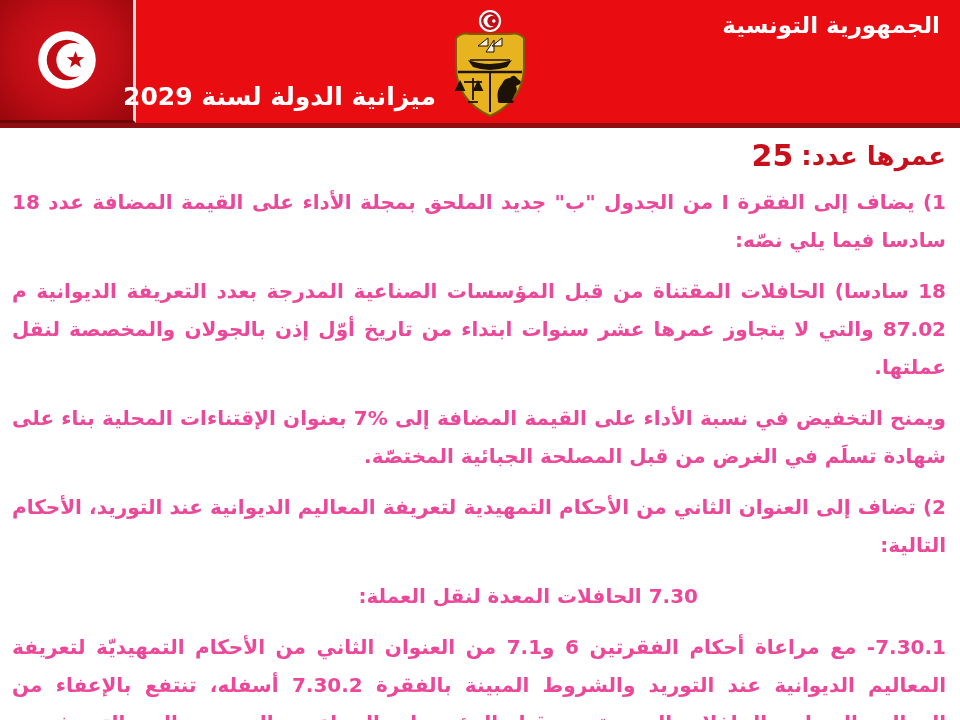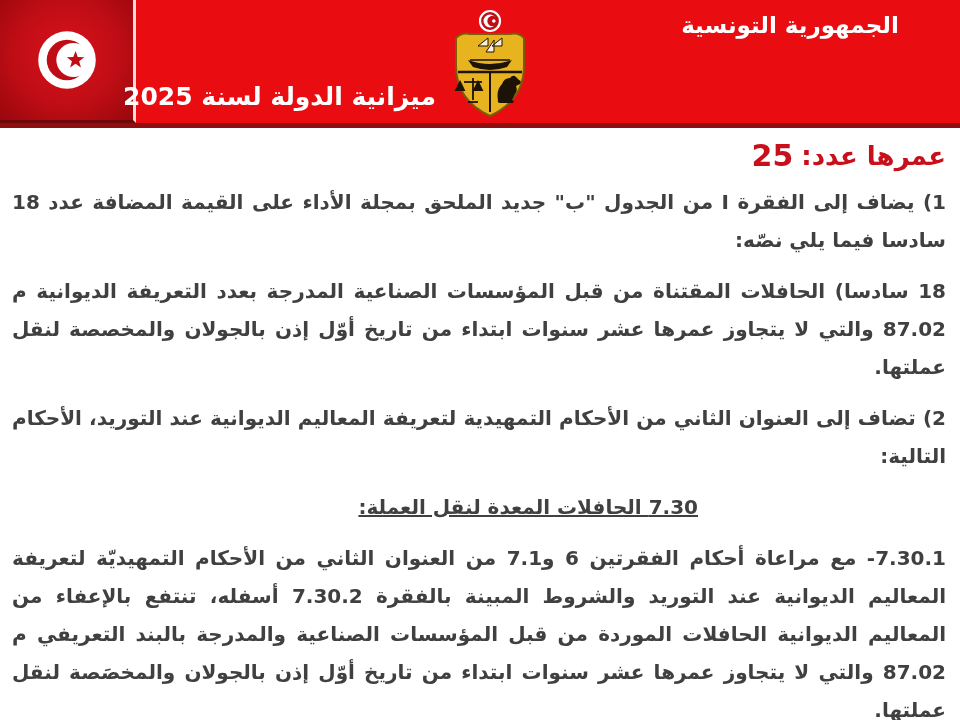--- a/index.html
+++ b/index.html
@@ -21,54 +21,54 @@
   .flag-emblem { position:absolute; top:50%; left:50%; transform:translate(-50%,-50%); }
   .budget-title {
     position:absolute; left:146px; bottom:12px; width:290px;
     color:#fff; font-weight:bold; font-size:25px; text-align:center; white-space:nowrap;
   }
   .coat-of-arms { position:absolute; left:448px; top:8px; }
   .gov-block {
     position:absolute; right:20px; top:12px; width:300px;
     color:#fff; font-weight:bold; text-align:center;
   }
-  .gov-line1 { font-size:23px; margin-bottom:8px; }
+  .gov-line1 { font-size:23px; margin-bottom:8px;text-align:right; }
   .gov-line2 { font-size:26px; }
 
   
   .content { padding:6px 14px 0 12px; }
   .title-row { display:flex; align-items:center; gap:18px; margin:4px 0 10px; }
   .article-label {
     color:var(--accent-red,#c8101d); font-weight:bold; font-size:26px;
     white-space:nowrap; display:flex; align-items:center; gap:8px;
   }
   .article-number { font-size:30px; }
   .article-title { font-size:18px; font-weight:bold; color:#000; line-height:26px; }
 
   .para {
-    font-size:20px; font-weight:bold; color:#404040;
+    font-size:20px; font-weight:bold; color:#ec4899;
     line-height:38px; margin-bottom:13px; text-align:justify;
   }
-  .para.indent { padding-right:248px; text-align:right;text-decoration:underline; }
+  .para.indent { padding-right:248px; text-align:right; }
 </style>
 </head>
 <body>
 
 <div class="header">
 
   <div class="flag-panel">
     <svg class="flag-emblem" width="64" height="64" viewBox="0 0 60 60">
       <circle cx="30" cy="30" r="27" fill="#ffffff"></circle>
       <circle cx="30" cy="30" r="19" fill="#c00d15"></circle>
       <circle cx="36" cy="30" r="16" fill="#ffffff"></circle>
       <polygon fill="#c00d15" points="38,21.5 40.1,27.3 46.2,27.4 41.4,31.1 43.1,37 38,33.5 32.9,37 34.6,31.1 29.8,27.4 35.9,27.3"></polygon>
     </svg>
   </div>
 
-  <div class="budget-title">ميزانية الدولة لسنة 2025</div>
+  <div class="budget-title">ميزانية الدولة لسنة 2029</div>
 
   <svg class="coat-of-arms" width="84" height="114" viewBox="0 0 84 114">
 
     <circle cx="42" cy="13" r="10" fill="#c00d15" stroke="#ffffff" stroke-width="2.2"></circle>
     <circle cx="42" cy="13" r="6.5" fill="#ffffff"></circle>
     <circle cx="44.5" cy="13" r="5.2" fill="#c00d15"></circle>
     <circle cx="45.8" cy="13" r="1.8" fill="#ffffff"></circle>
 
     <path d="M8 30 q6 -6 14 -4 h40 q8 -2 14 4 v28 q0 34 -34 50 q-34 -16 -34 -50 z" fill="#e7b41f" stroke="#7a5c06" stroke-width="2"></path>
 
@@ -99,17 +99,18 @@
   <div class="title-row">
     <div class="article-label">
       <span>عمرها عدد:</span>
       <span class="article-number">25</span>
     </div>
   </div>
 
   <div>
       <p class="para">1) يضاف إلى الفقرة I من الجدول "ب" جديد الملحق بمجلة الأداء على القيمة المضافة عدد 18 سادسا فيما يلي نصّه:</p>
       <p class="para">18 سادسا) الحافلات المقتناة من قبل المؤسسات الصناعية المدرجة بعدد التعريفة الديوانية م 87.02 والتي لا يتجاوز عمرها عشر سنوات ابتداء من تاريخ أوّل إذن بالجولان والمخصصة لنقل عملتها.</p>
+      <p class="para">ويمنح التخفيض في نسبة الأداء على القيمة المضافة إلى %7 بعنوان الإقتناءات المحلية بناء على شهادة تسلَم في الغرض من قبل المصلحة الجبائية المختصّة.</p>
       <p class="para">2) تضاف إلى العنوان الثاني من الأحكام التمهيدية لتعريفة المعاليم الديوانية عند التوريد، الأحكام التالية:</p>
       <p class="para indent">7.30 الحافلات المعدة لنقل العملة:</p>
       <p class="para">7.30.1- مع مراعاة أحكام الفقرتين 6 و7.1 من العنوان الثاني من الأحكام التمهيديّة لتعريفة المعاليم الديوانية عند التوريد والشروط المبينة بالفقرة 7.30.2 أسفله، تنتفع بالإعفاء من المعاليم الديوانية الحافلات الموردة من قبل المؤسسات الصناعية والمدرجة بالبند التعريفي م 87.02 والتي لا يتجاوز عمرها عشر سنوات ابتداء من تاريخ أوّل إذن بالجولان والمخصَصة لنقل عملتها.</p>
     </div>
 </div>
 
 </body></html>

